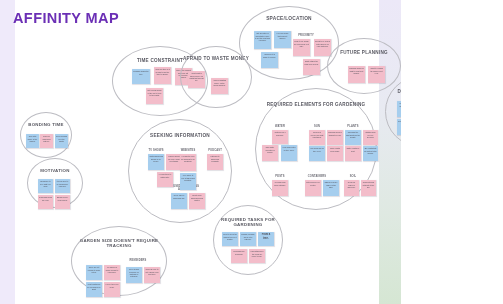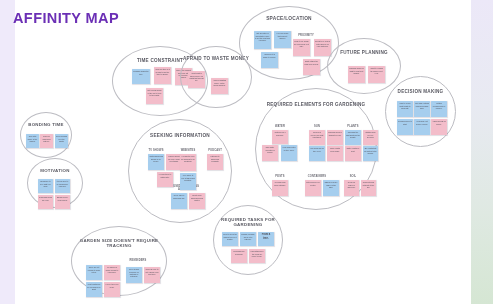--- a/index.html
+++ b/index.html
@@ -2,21 +2,21 @@
 <html><head>
 <meta charset="utf-8">
 <style>
   html, body {
     margin: 0;
     padding: 0;
     background: #ffffff;
   }
   #canvas {
     position: relative;
-    width: 493px;
+    width: 401px;
     height: 304px;
     background: #ffffff;
     overflow: hidden;
     font-family: "Liberation Sans", sans-serif;
   }
   
   .edge-left {
     position: absolute;
     left: 0; top: 0;
     width: 15px; height: 304px;

